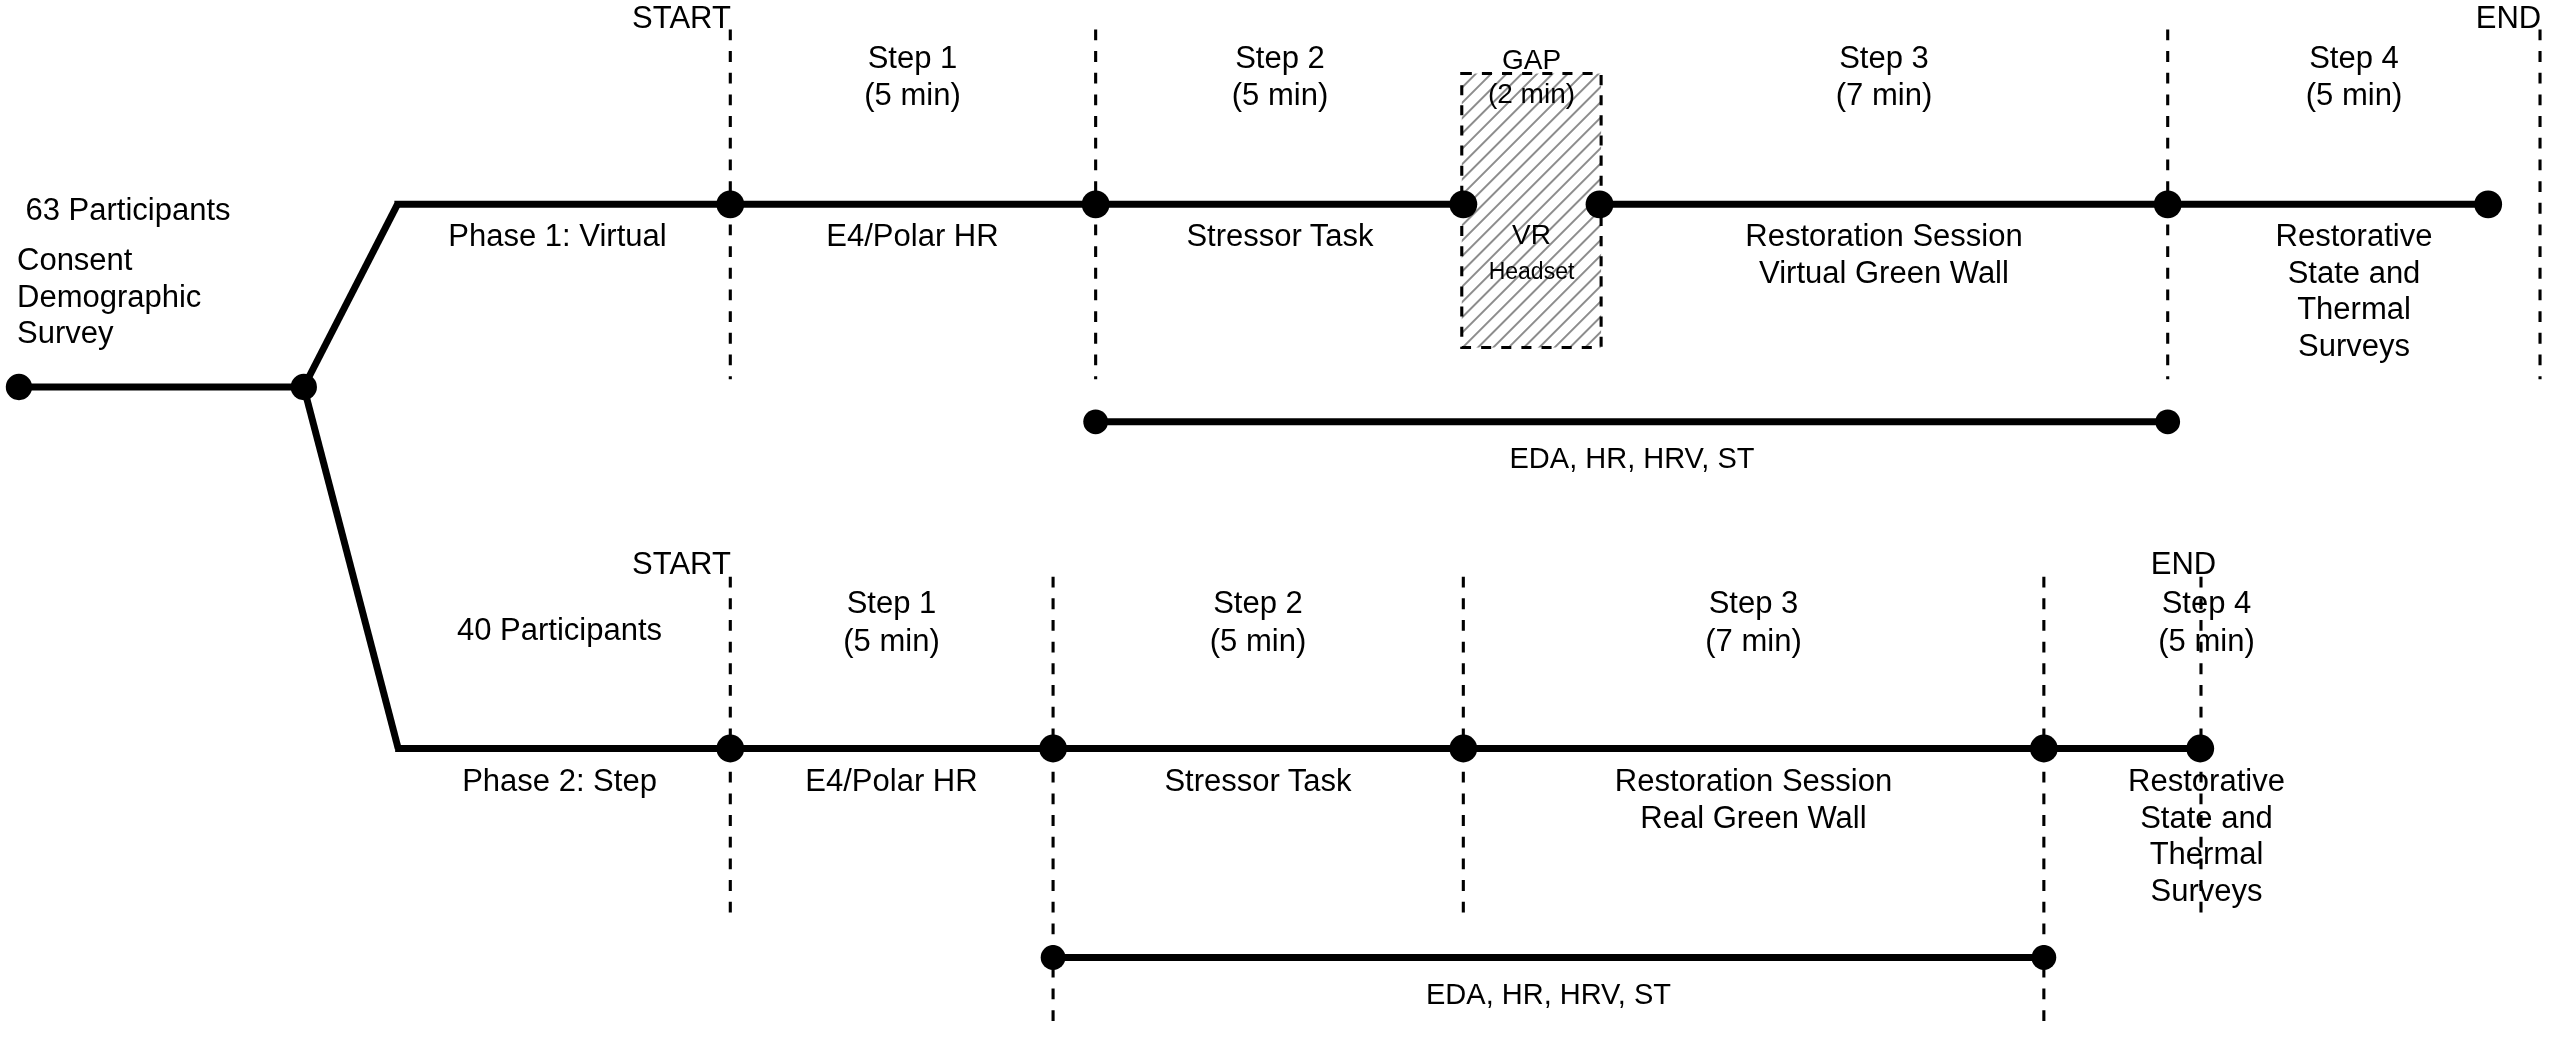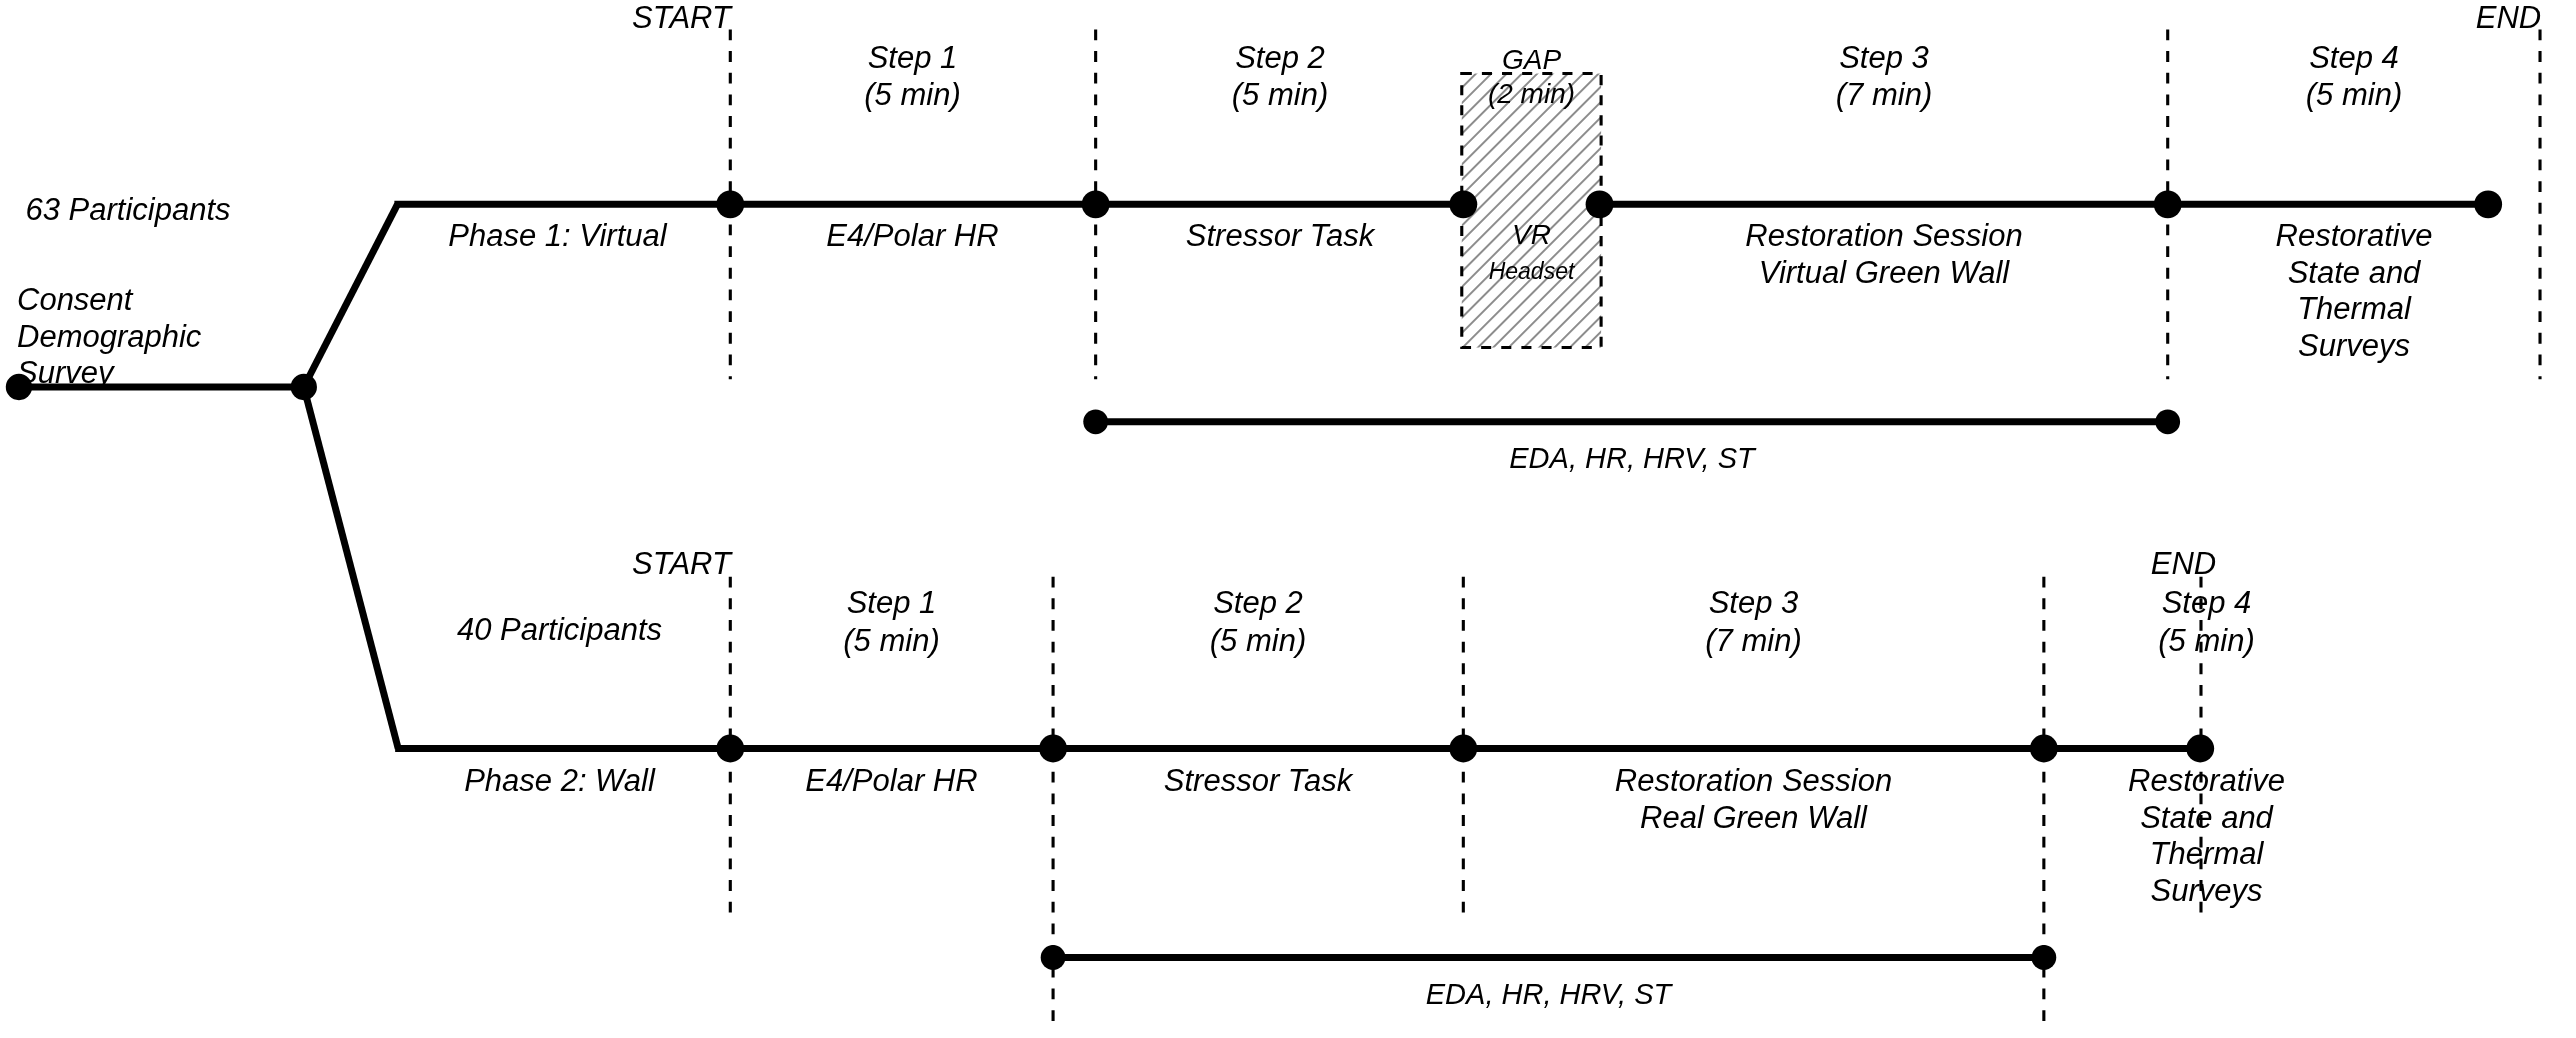--- a/index.html
+++ b/index.html
@@ -23,21 +23,20 @@
     width: 2576px;
     height: 1038px;
   }
   .lbl {
     position: absolute;
     text-align: center;
     line-height: 1.18;
     white-space: pre-line;
     color: #000;
     font-family: "Liberation Sans", sans-serif;
-    font-style: italic;
   }
   .t-endpoint { font-size: 31px; }
   .t-step     { font-size: 31px; }
   .t-task     { font-size: 31px; }
   .t-count    { font-size: 31px; }
   .t-phase    { font-size: 31px; }
   .t-gap      { font-size: 28px; text-align: center; }
   .t-gapsm    { font-size: 23px; }
   .t-meas     { font-size: 29px; }
   .t-root     { font-size: 31px; }
@@ -95,21 +94,21 @@
     <circle cx="1890" cy="967" r="18" fill="#000"></circle>
     <circle cx="2640" cy="967" r="18" fill="#000"></circle>
     <circle cx="2842" cy="967" r="18" fill="#000"></circle>
 
     <line x1="1360" y1="1237" x2="2640" y2="1237" stroke="#000" stroke-width="9"></line>
     <circle cx="1360" cy="1237" r="16" fill="#000"></circle>
     <circle cx="2640" cy="1237" r="16" fill="#000"></circle>
   </svg>
 
   <div class="lbl t-count" style="left:0px; top:192px; width:256px;">63 Participants</div>
-  <div class="lbl t-root" style="left:17px; top:242px; width:232px; text-align:left;margin-top:40px;">Consent
+  <div class="lbl t-root" style="left:17px; top:242px; width:232px; text-align:left;">Consent
 Demographic
 Survey</div>
 
   <div class="lbl t-endpoint" style="left:604px; top:0px; width:155px;">START</div>
   <div class="lbl t-endpoint" style="left:2441px; top:0px; width:135px;">END</div>
 
   <div class="lbl t-phase" style="left:395px; top:218px; width:325px;">Phase 1: Virtual</div>
 
   <div class="lbl t-step" style="left:730px; top:40px; width:365px;">Step 1</div>
   <div class="lbl t-step" style="left:730px; top:77px; width:365px;">(5 min)</div>
@@ -135,21 +134,21 @@
 State and
 Thermal
 Surveys</div>
 
   <div class="lbl t-meas" style="left:1096px; top:441px; width:1072px;">EDA, HR, HRV, ST</div>
 
   <div class="lbl t-endpoint" style="left:604px; top:546px; width:155px;">START</div>
   <div class="lbl t-endpoint" style="left:2106px; top:546px; width:155px;">END</div>
 
   <div class="lbl t-count" style="left:397px; top:612px; width:325px;">40 Participants</div>
-  <div class="lbl t-phase" style="left:397px; top:763px; width:325px;">Phase 2: Wall</div>
+  <div class="lbl t-phase" style="left:397px; top:763px; width:325px;">Phase 2: Step</div>
 
   <div class="lbl t-step" style="left:730px; top:585px; width:323px;">Step 1</div>
   <div class="lbl t-step" style="left:730px; top:623px; width:323px;">(5 min)</div>
   <div class="lbl t-task" style="left:730px; top:763px; width:323px;">E4/Polar HR</div>
 
   <div class="lbl t-step" style="left:1053px; top:585px; width:410px;">Step 2</div>
   <div class="lbl t-step" style="left:1053px; top:623px; width:410px;">(5 min)</div>
   <div class="lbl t-task" style="left:1053px; top:763px; width:410px;">Stressor Task</div>
 
   <div class="lbl t-step" style="left:1463px; top:585px; width:581px;">Step 3</div>

